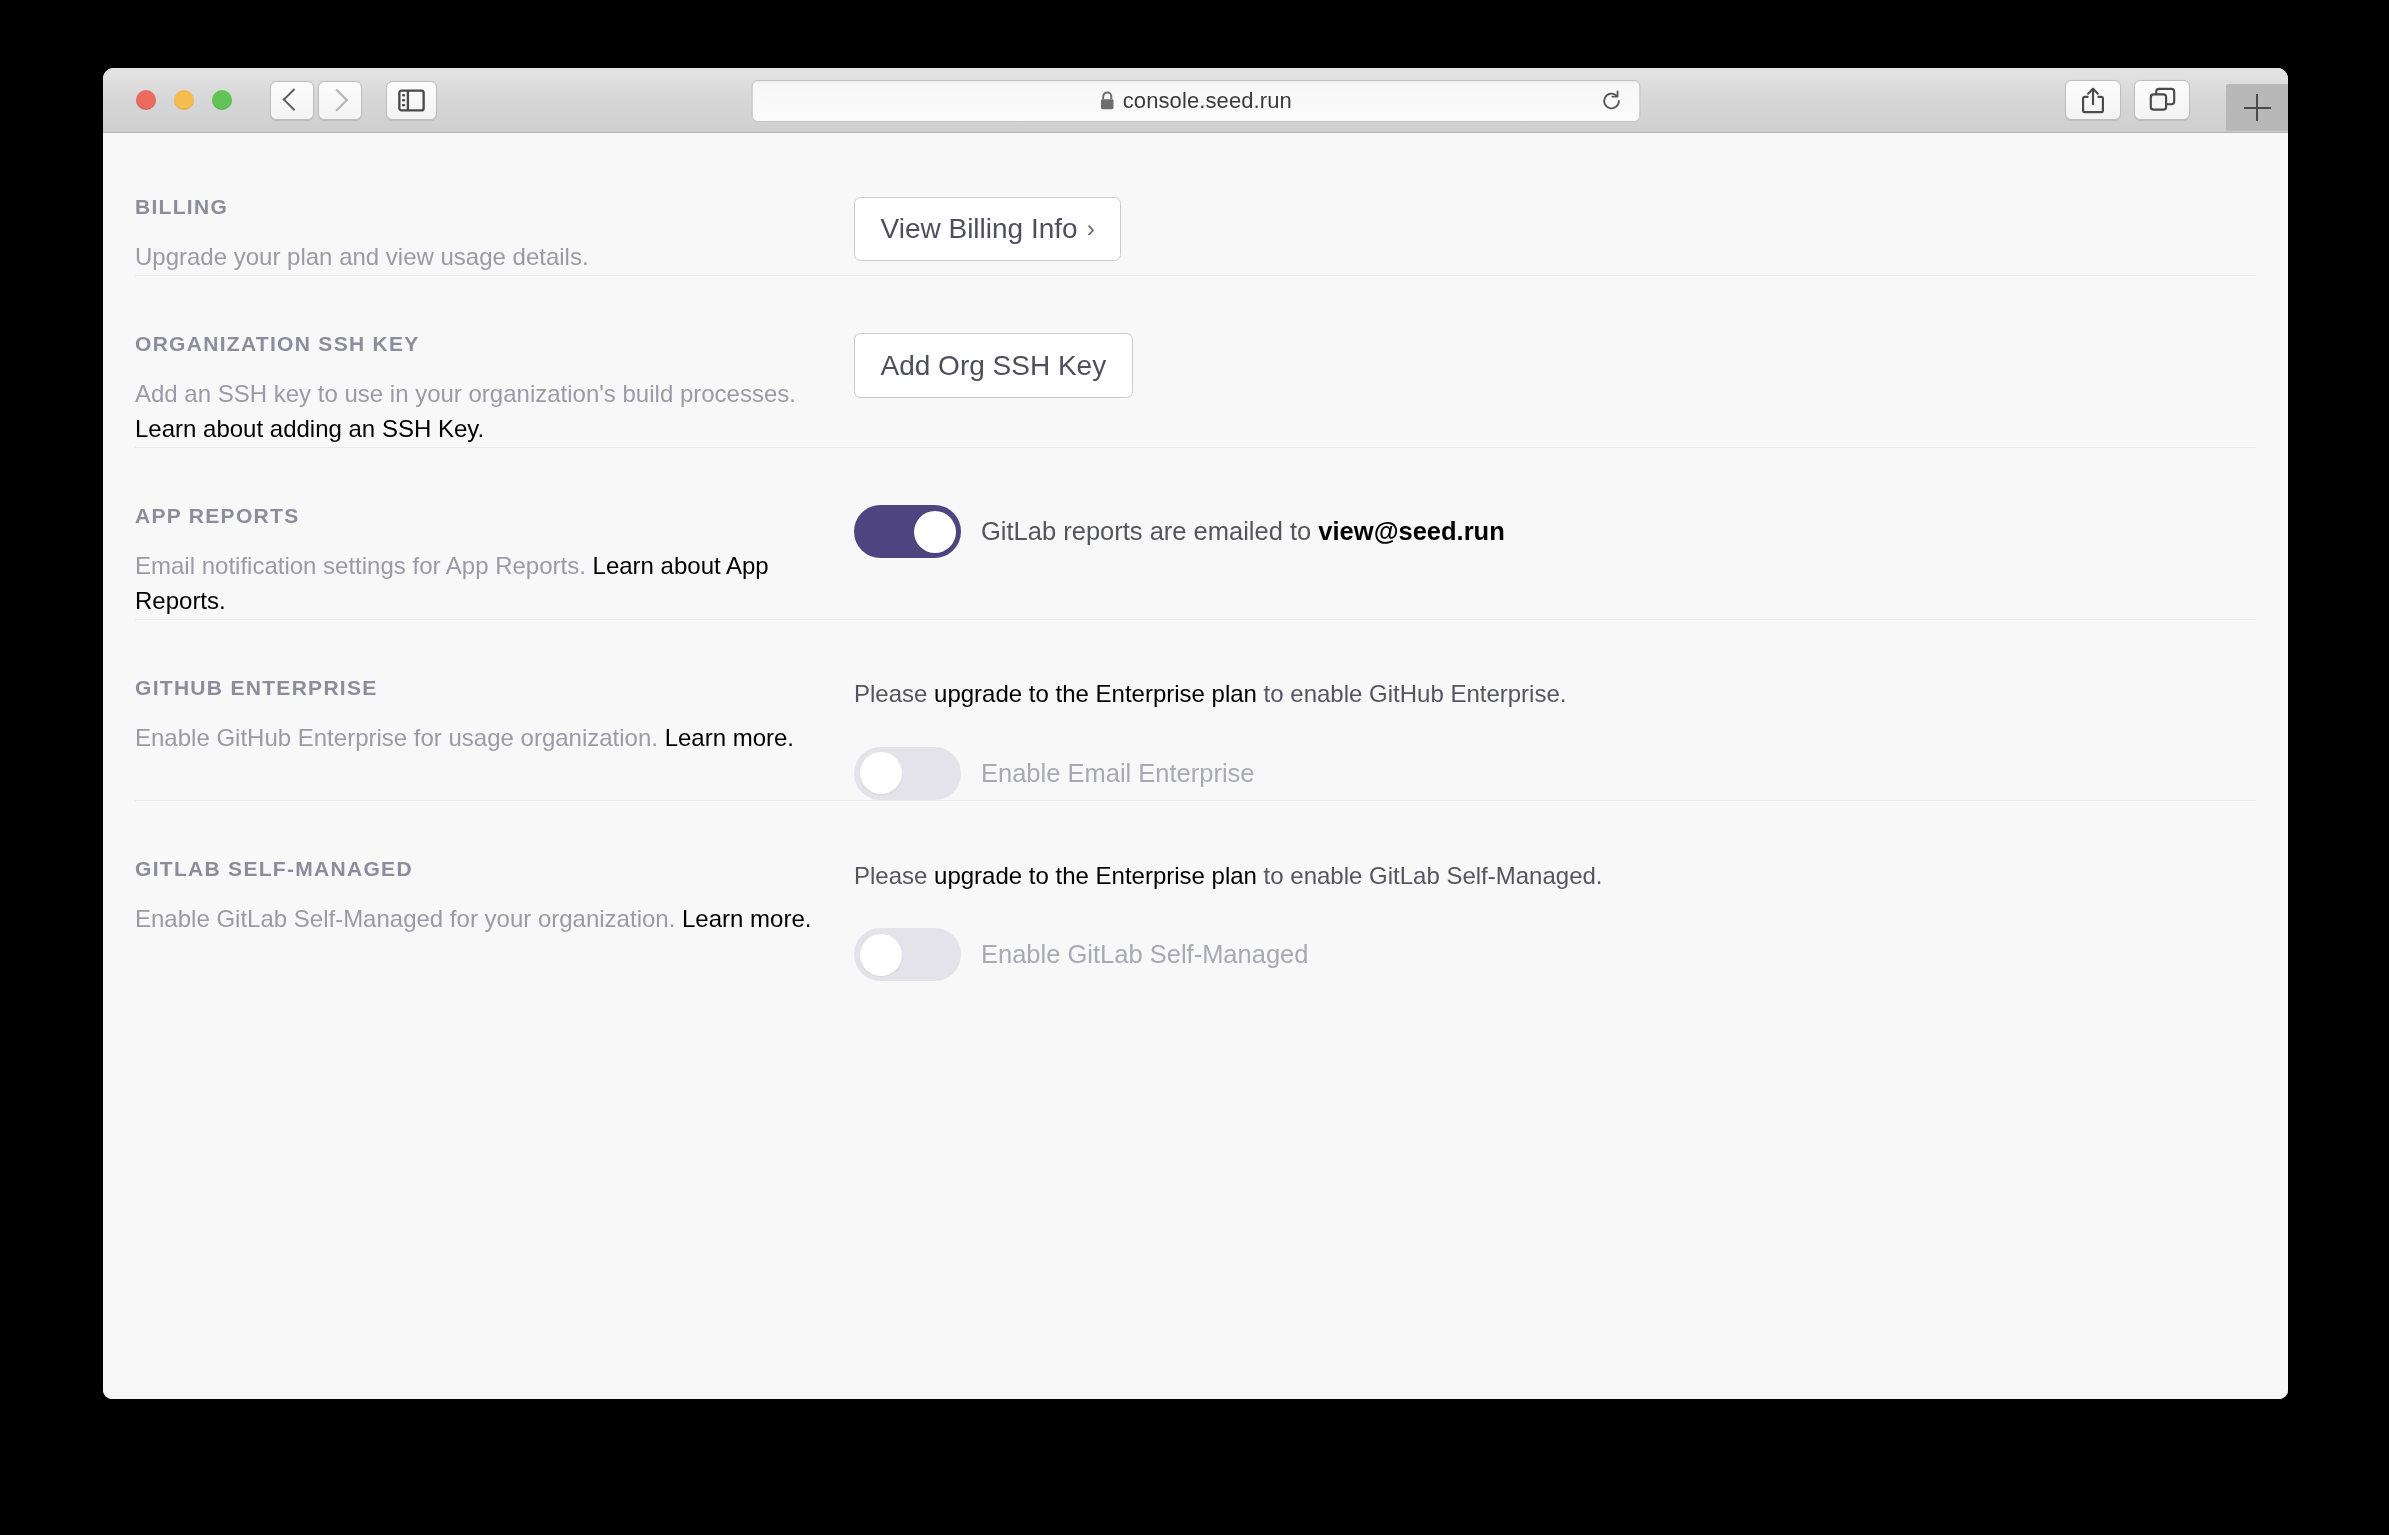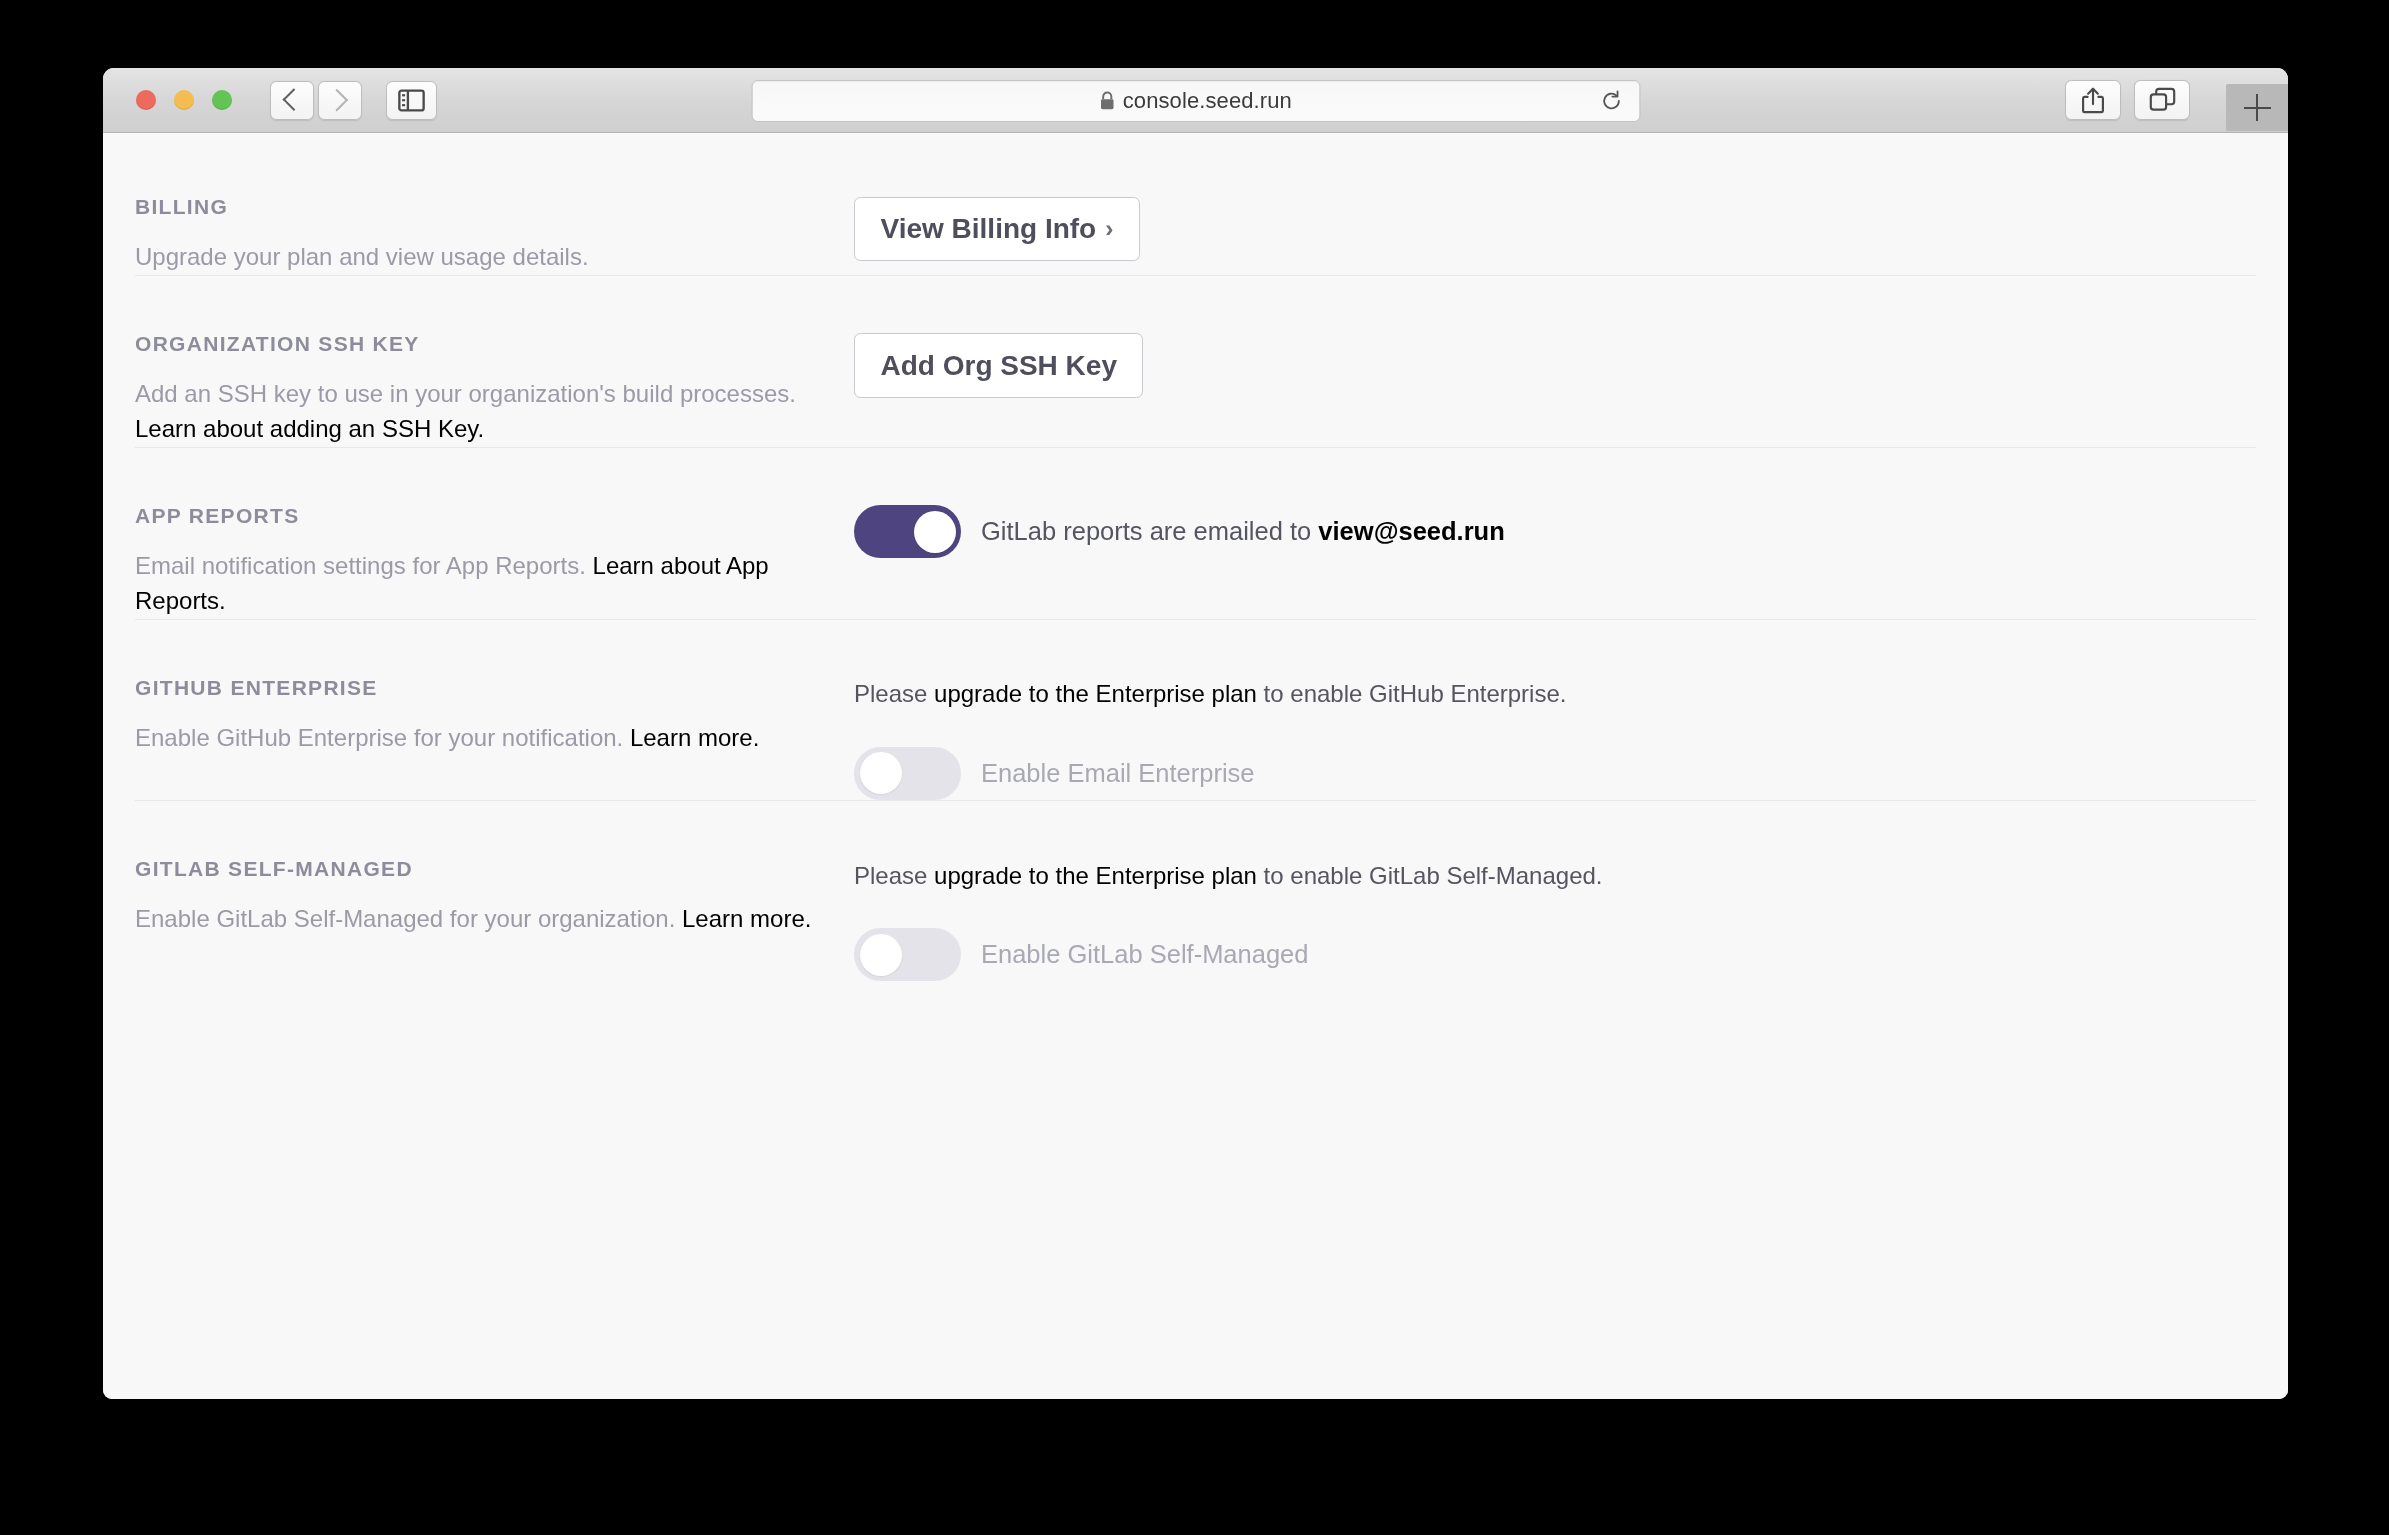--- a/index.html
+++ b/index.html
@@ -224,21 +224,20 @@
     gap: 7.3px;
     background: #ffffff;
     border: 1.8px solid #c9c9d0;
     border-radius: 6.4px;
     color: #4e4e5c;
     font-size: 28px;
     font-family: "Liberation Sans", sans-serif;
     padding: 17.3px 25.5px;
     cursor: pointer;
     line-height: 1;
-    font-weight: bold;
   }
   .btn-outline .caret {
     font-size: 24.6px;
     color: #6d6d79;
     margin-left: 1.8px;
   }
 
   
   .toggle-line {
     display: flex;
@@ -412,21 +411,21 @@
               </div>
             </div>
           </div>
         </div>
 
         <div class="row">
           <div class="row-inner">
             <div class="col-left">
               <h3 class="section-title">GITHUB ENTERPRISE</h3>
               <p class="section-desc">
-                <span>Enable GitHub Enterprise for your notification. </span><a class="lnk">Learn more.</a>
+                <span>Enable GitHub Enterprise for usage organization. </span><a class="lnk">Learn more.</a>
               </p>
             </div>
             <div class="col-right">
               <p class="notice">
                 <span>Please </span><a class="lnk">upgrade to the Enterprise plan</a><span> to enable GitHub Enterprise.</span>
               </p>
               <div class="toggle-line">
                 <div class="toggle off">
                   <span class="knob"></span>
                 </div>

